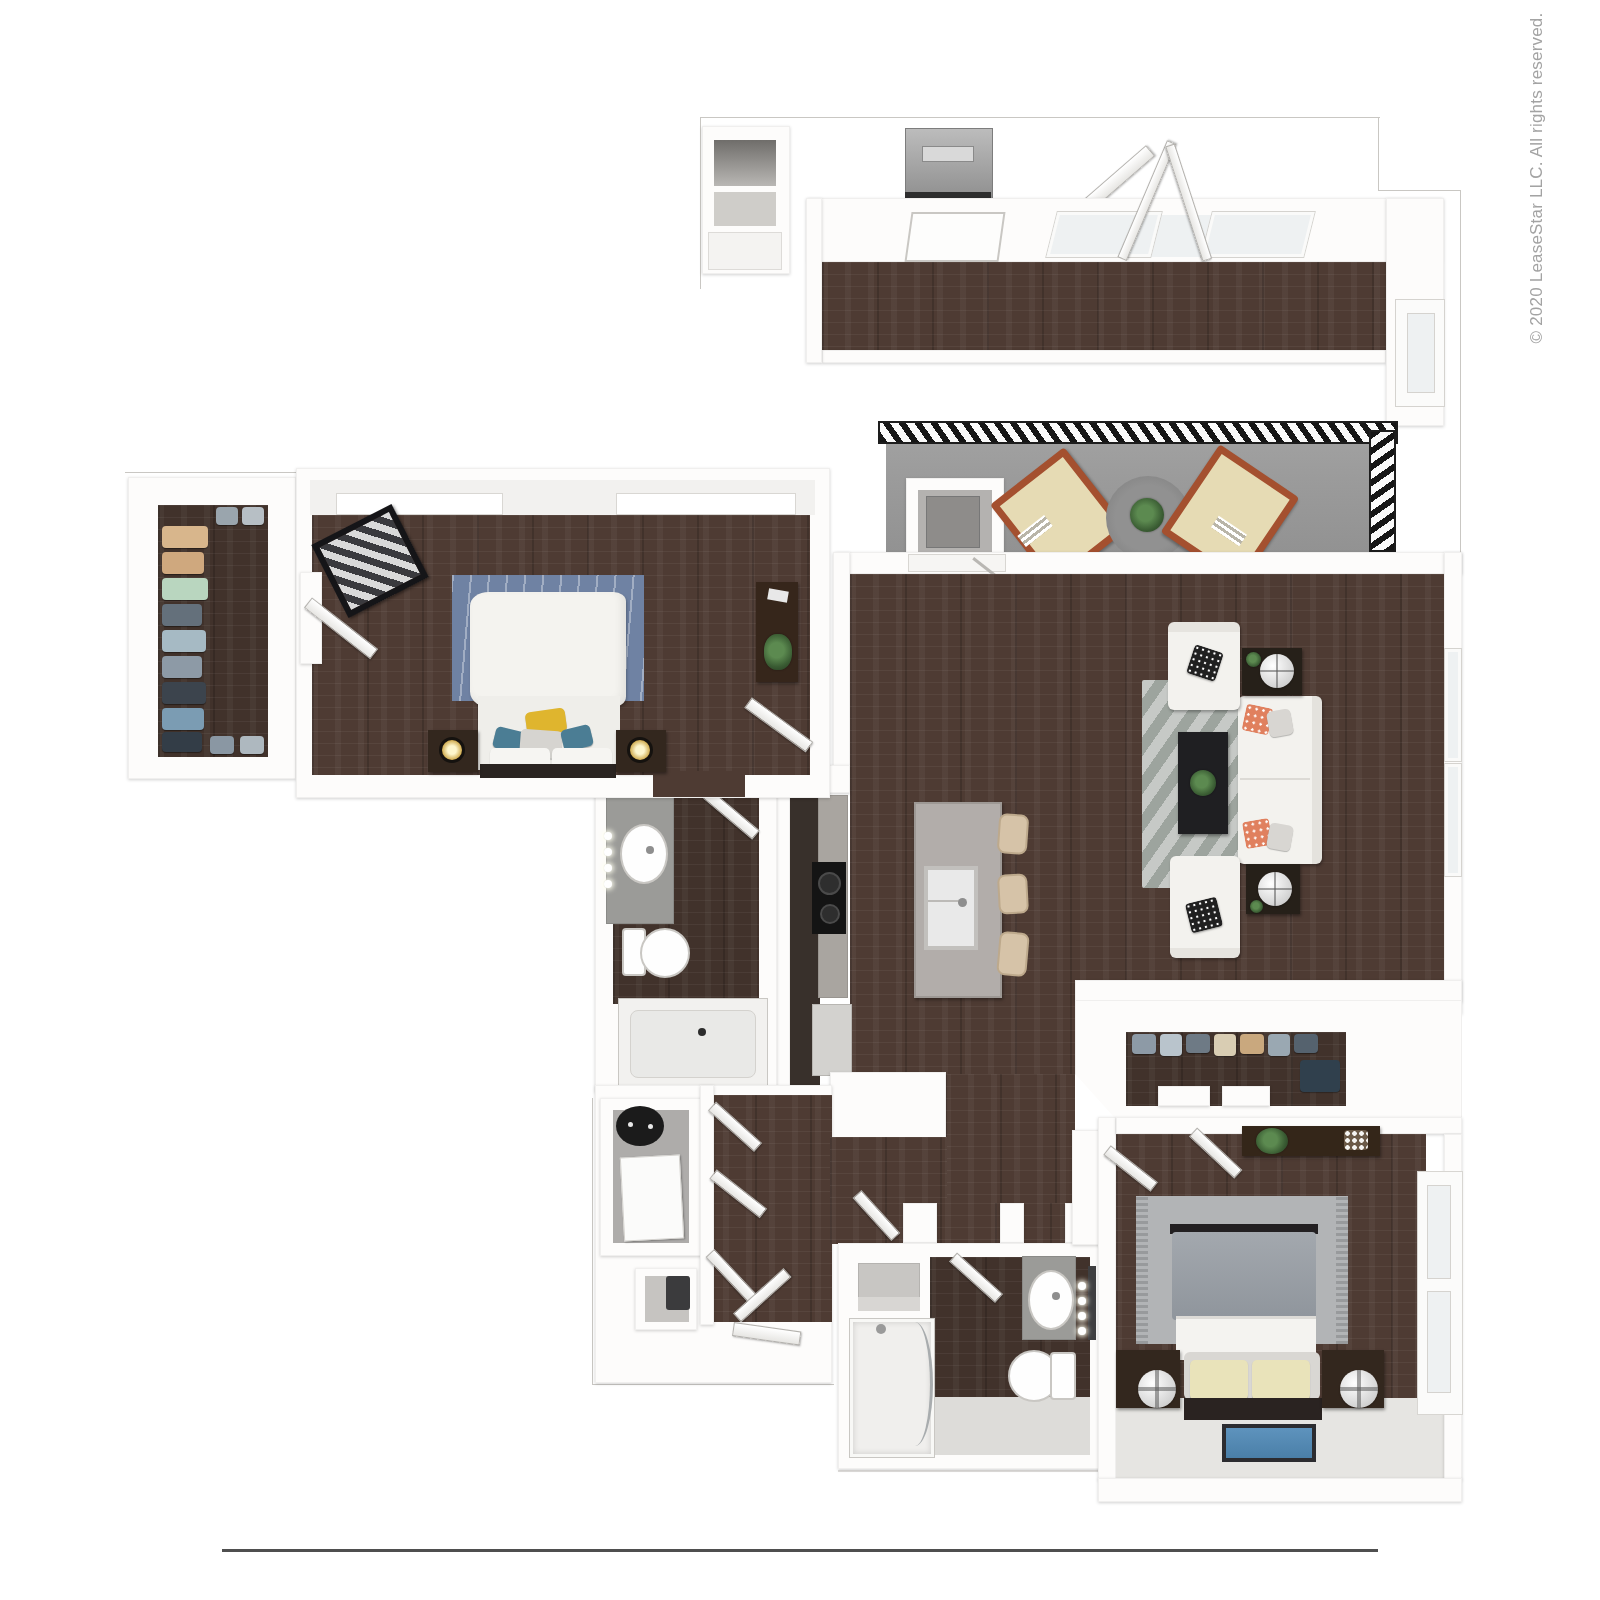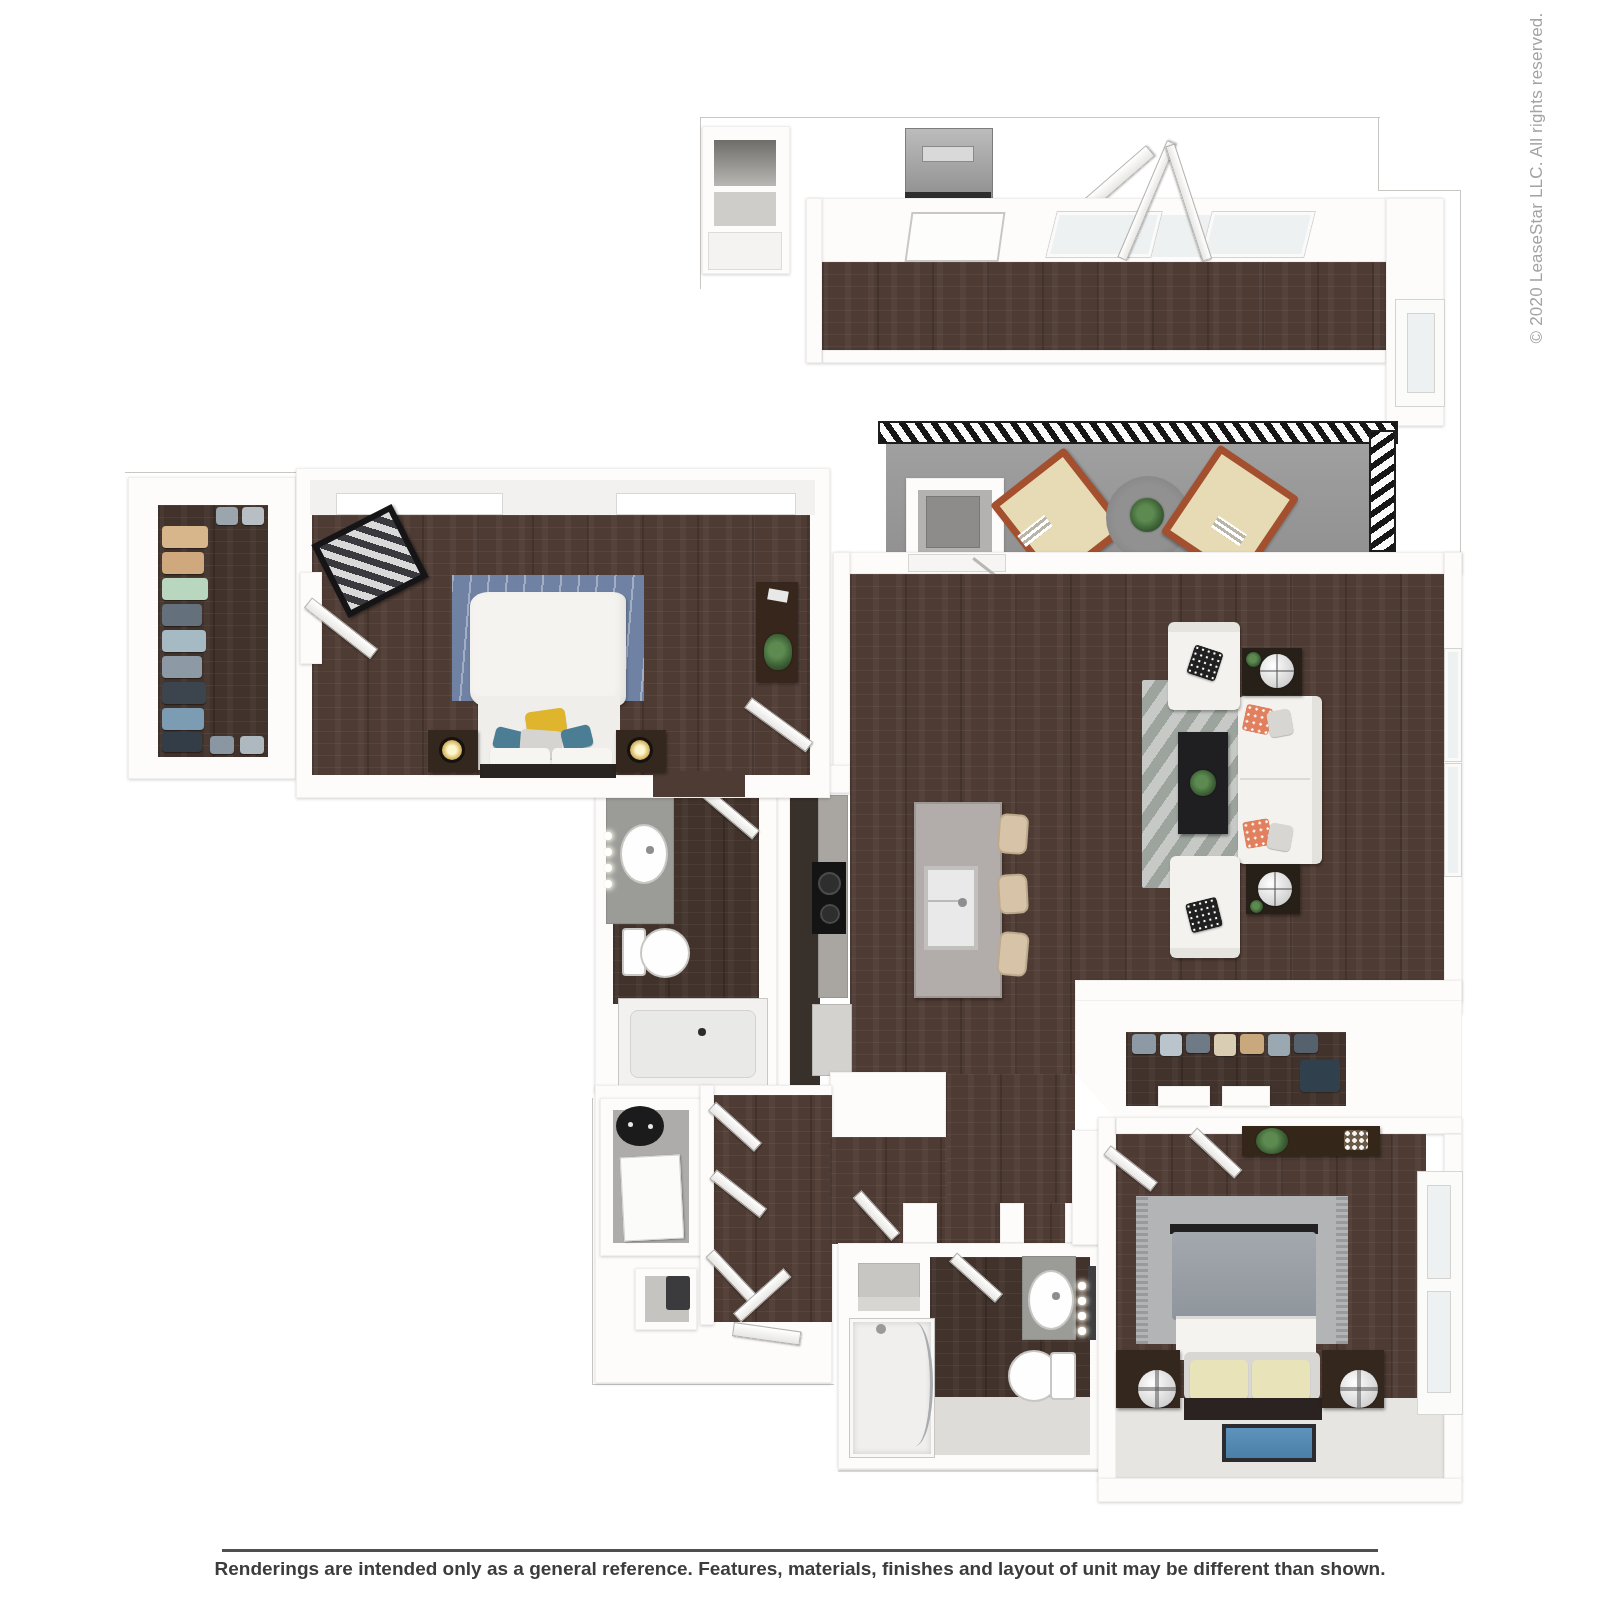--- a/index.html
+++ b/index.html
@@ -302,15 +302,14 @@
   <div class="nightstand" style="left:428px;top:730px;width:50px;height:42px"></div>
   <div class="nightstand" style="left:616px;top:730px;width:50px;height:42px"></div>
   <div class="abs oval" style="left:442px;top:740px;width:20px;height:20px;background:radial-gradient(circle,#fdf6cd 30%,var(--lamp_gold,#caa23f) 75%);box-shadow:0 0 0 3px #15120f"></div>
   <div class="abs oval" style="left:630px;top:740px;width:20px;height:20px;background:radial-gradient(circle,#fdf6cd 30%,var(--lamp_gold,#caa23f) 75%);box-shadow:0 0 0 3px #15120f"></div>
   <div class="abs" style="left:756px;top:582px;width:42px;height:100px;background:#36261b;box-shadow:1px 2px 3px rgba(0,0,0,.4)"></div>
   <div class="abs" style="left:768px;top:590px;width:20px;height:11px;background:#e8e8e8;transform:rotate(10deg)"></div>
   <div class="plant" style="left:764px;top:634px;width:28px;height:36px;border-radius:45%"></div>
   <div class="door" style="left:748px;top:696px;width:74px;height:11px;transform:rotate(36deg)"></div>
 
   <div id="footer-line"></div>
-  <div id="disclaimer">Renderings are intended only as a general reference. Features, materials, finishes and layout of unit may be different than shown.</div>
   <div id="copyright">© 2020 LeaseStar LLC. All rights reserved.</div>
 </div>
 
 </body></html>

